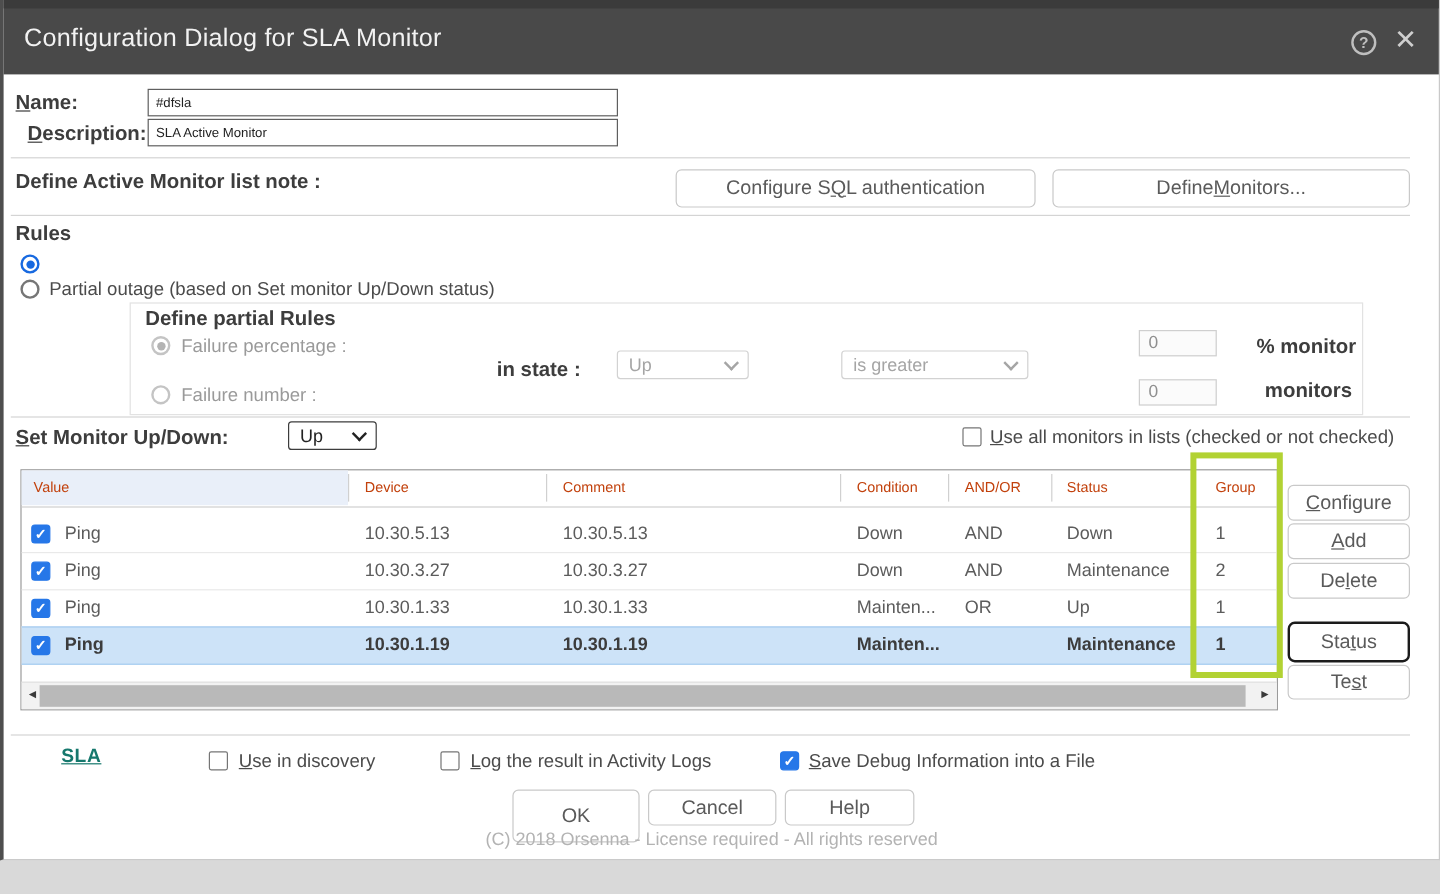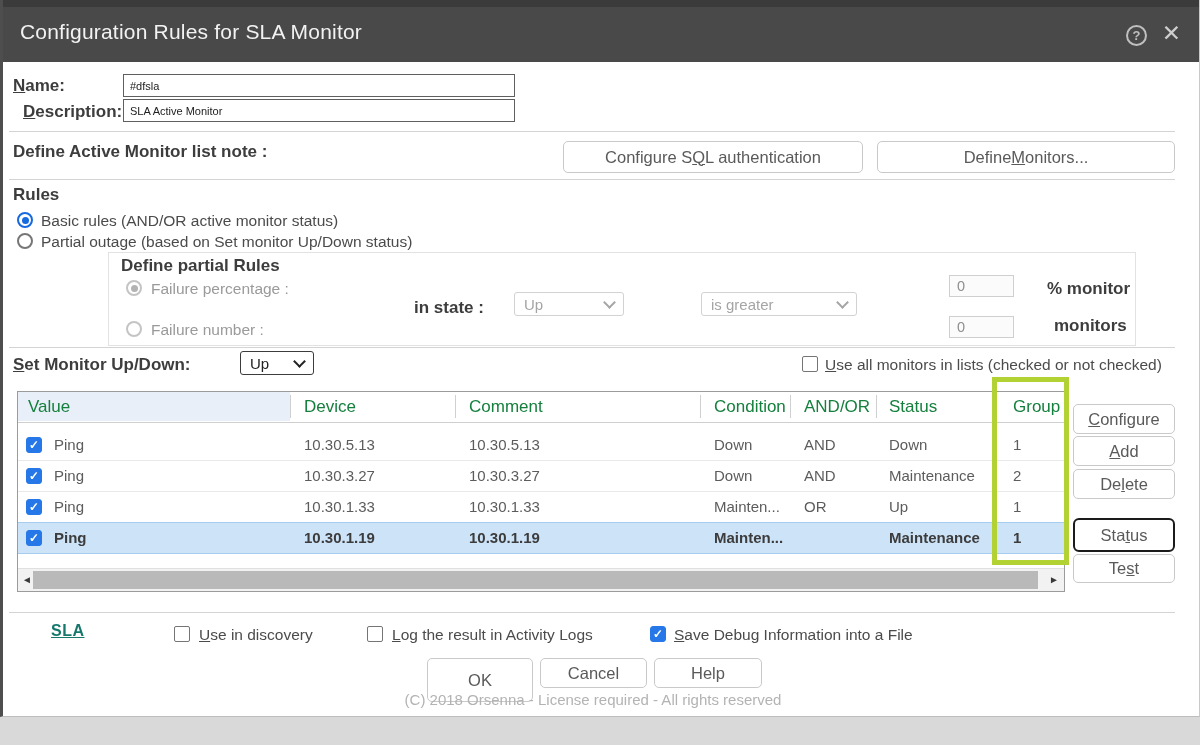--- a/index.html
+++ b/index.html
@@ -34,21 +34,21 @@
        display:flex;align-items:center;justify-content:space-between;padding:0 9px;box-sizing:border-box;}
   .sel .chev{width:7px;height:7px;border-right:2px solid currentColor;border-bottom:2px solid currentColor;transform:rotate(45deg);margin-top:-4px;flex:none;}
   .sel.disabled{border-color:#d2d2d2;color:#a5a5a5;}
   .panel{position:absolute;left:105px;top:252px;width:1028px;height:94px;border:1px solid #e2e2e2;box-sizing:border-box;background:#fff;}
   .numbox{position:absolute;width:65px;height:22px;border:1px solid #cfcfcf;background:#fbfbfb;color:#8f8f8f;font-size:14.5px;
           display:flex;align-items:center;padding:0 7px;box-sizing:border-box;}
   
   .table-box{position:absolute;left:14px;top:391px;width:1048px;height:201px;border:1px solid #9b9b9b;box-sizing:border-box;background:#fff;}
   .thead{position:relative;height:30px;border-bottom:1px solid #cfcfcf;}
   .thead .hbg{position:absolute;left:0;top:0;width:272px;height:29px;background:#e9eff9;}
-  .th{position:absolute;top:0;line-height:29px;font-size:17px;color:#15803d;}
+  .th{position:absolute;top:0;line-height:29px;font-size:12px;color:#c2410c;}
   .vsep{position:absolute;top:3px;height:23px;border-left:1px solid #d0d0d0;width:0;}
   .tbody{position:absolute;top:30px;left:0;right:0;padding-top:8px;}
   .trow{position:relative;height:30px;border-bottom:1px solid #e9e9e9;}
   .trow .td{position:absolute;top:0;line-height:29px;font-size:15px;color:#5c5c5c;white-space:nowrap;}
   .trow .cb{top:7px;}
   .trow.selected{background:var(--selrow);border-top:1px solid #a6ccf0;border-bottom:1px solid #a6ccf0;margin-top:-1px;}
   .trow.selected .td{font-weight:bold;color:#3c3c3c;}
   .c-value{left:36px;} .c-device{left:286px;} .c-comment{left:451px;} .c-condition{left:696px;}
   .c-andor{left:786px;} .c-status{left:871px;} .c-group{left:995px;}
   .hscroll{position:absolute;left:0;right:0;bottom:0;height:22px;background:#f2f2f2;border-top:1px solid #e0e0e0;}
@@ -59,21 +59,21 @@
   .logo{position:absolute;left:48px;top:622px;font-size:16px;font-weight:bold;color:var(--logo);text-decoration:underline;letter-spacing:.5px;}
   .copyright{position:absolute;left:0;width:1180px;top:691px;text-align:center;color:#b3b3b3;font-size:15px;}
 </style>
 </head>
 <body>
 
 <div class="screen">
   <div class="dialog">
 
     <div class="titlebar">
-      <div class="title">Configuration Rules for SLA Monitor</div>
+      <div class="title">Configuration Dialog for SLA Monitor</div>
       <div class="help-icon">?</div>
       <div class="close-icon">✕</div>
     </div>
 
     <div class="blabel" style="left:10px;top:76px;"><span class="mn">N</span><span>ame:</span></div>
     <input class="tinput" style="left: 120px; top: 74px; width: 378px;" value="#dfsla">
     <div class="blabel" style="left:20px;top:102px;"><span class="mn">D</span><span>escription:</span></div>
     <input class="tinput" style="left: 120px; top: 99px; width: 378px;" value="SLA Active Monitor">
 
     <div class="hline" style="top:131px;"></div>
@@ -87,21 +87,20 @@
     <div class="btn" style="left:560px;top:141px;width:300px;height:32px;">
       <span>Configure S</span>
         <span class="mn">Q</span>
         <span>L authentication</span>
     </div>
 
     <div class="hline" style="top:179px;"></div>
 
     <div class="blabel" style="left:10px;top:185px;">Rules</div>
     <div class="radio on" style="left:14px;top:212px;"></div>
-    <div class="plain" style="left:38px;top:212px;">Basic rules (AND/OR active monitor status)</div>
     <div class="radio" style="left:14px;top:233px;"></div>
     <div class="plain" style="left:38px;top:233px;">Partial outage (based on Set monitor Up/Down status)</div>
 
     <div class="panel">
       <div class="blabel" style="left:12px;top:3px;">Define partial Rules</div>
       <div class="radio dis on" style="left:17px;top:27px;"></div>
       <div class="plain" style="left:42px;top:27px;color:#9a9a9a;">Failure percentage :</div>
       <div class="radio dis" style="left:17px;top:68px;"></div>
       <div class="plain" style="left:42px;top:68px;color:#9a9a9a;">Failure number :</div>
       <div class="blabel" style="left:305px;top:45px;">in state :</div>

